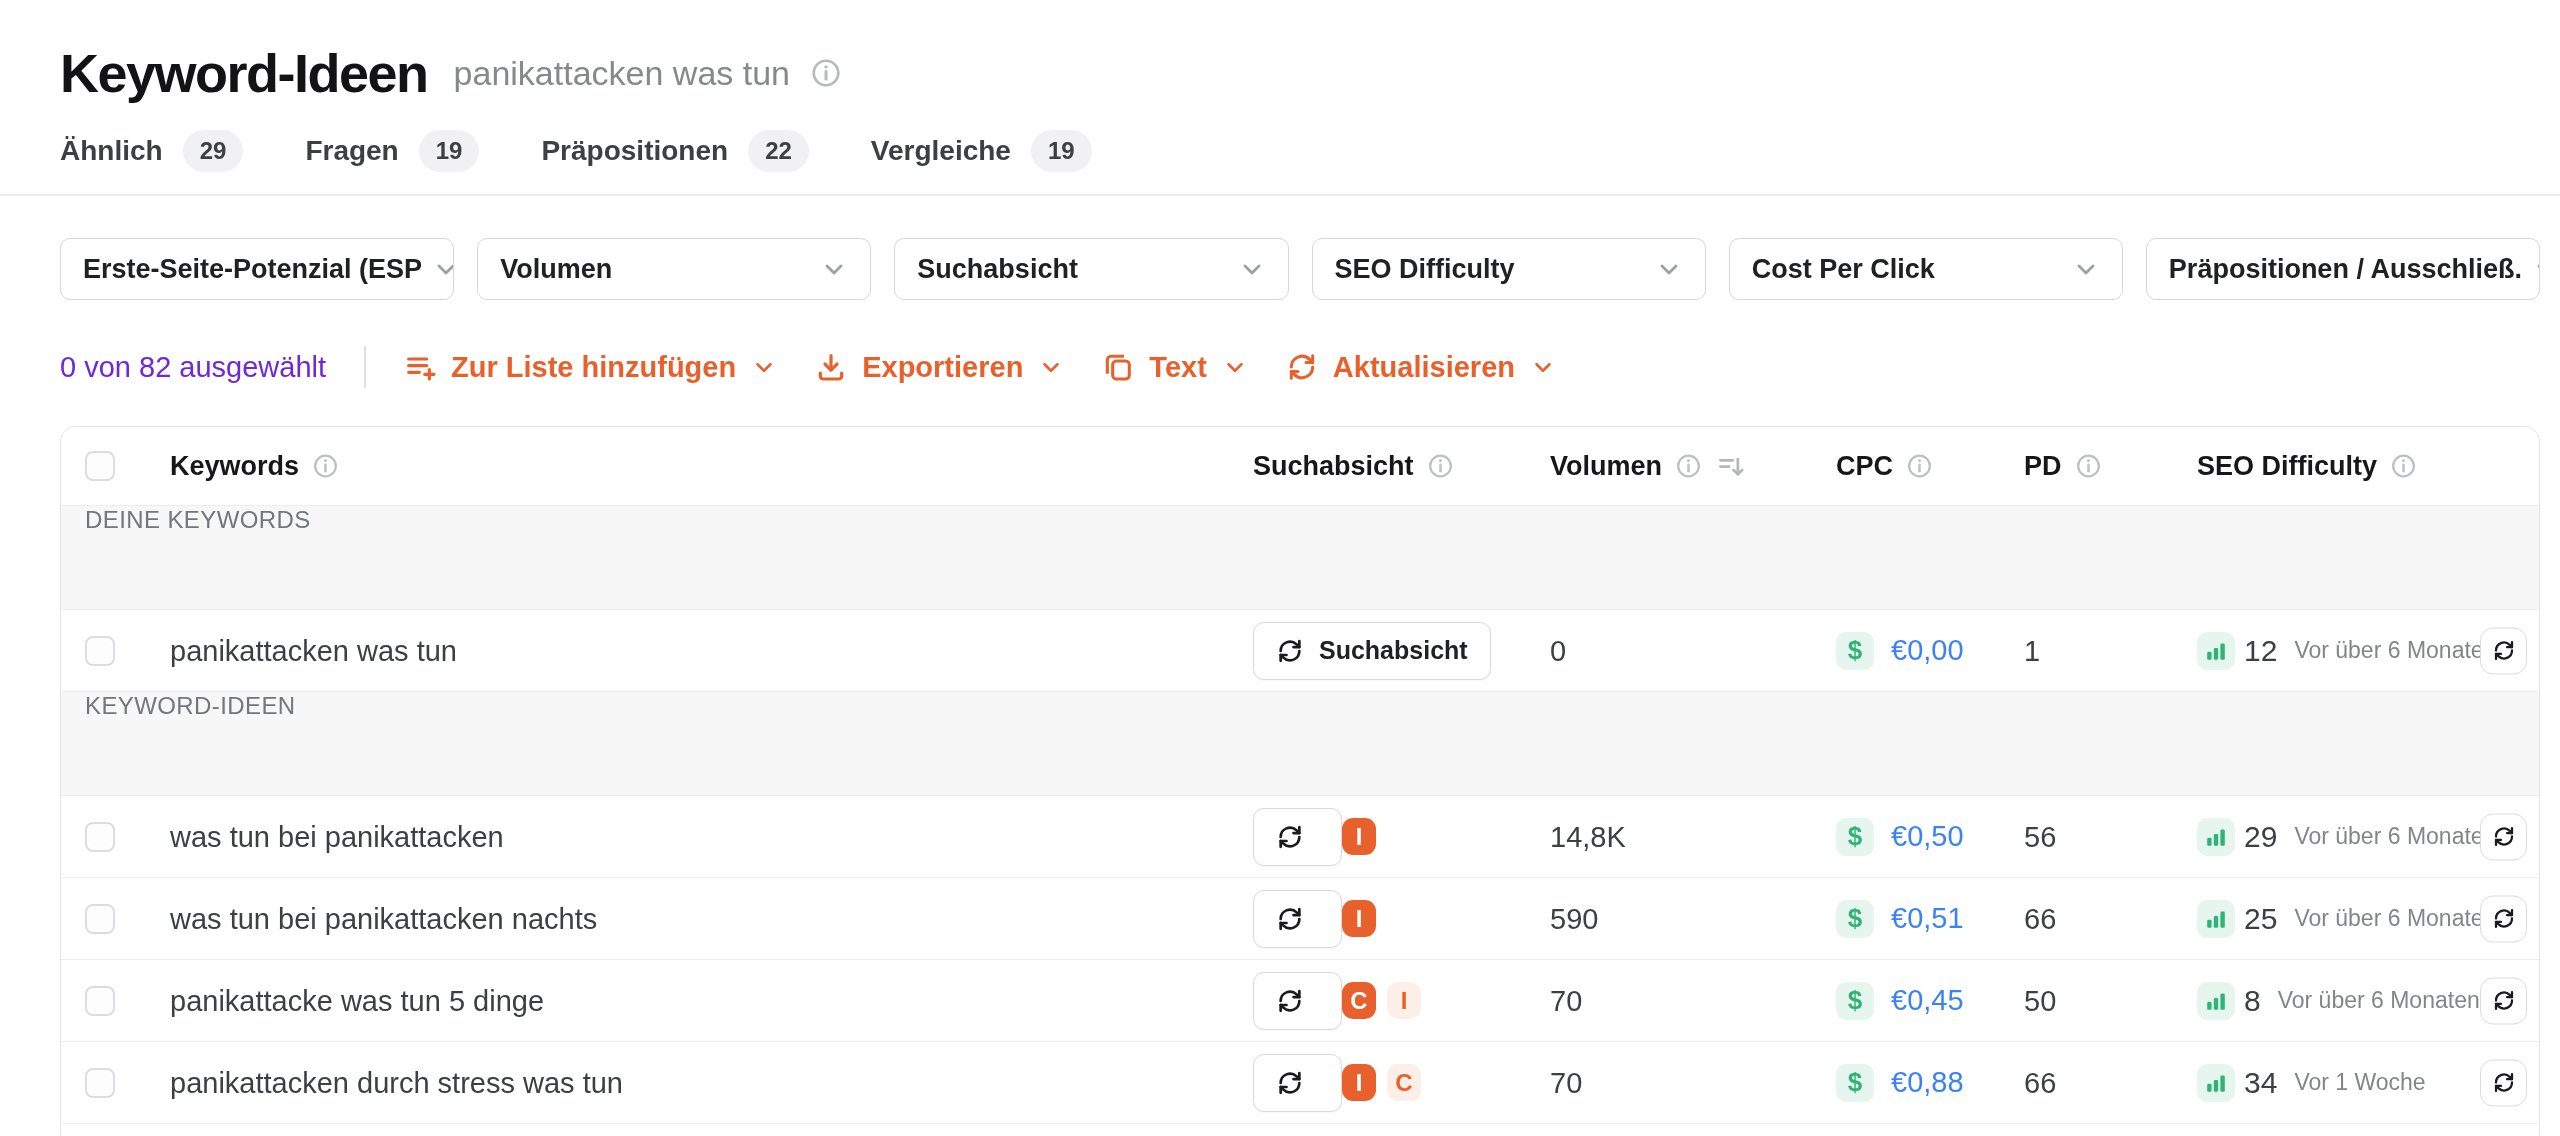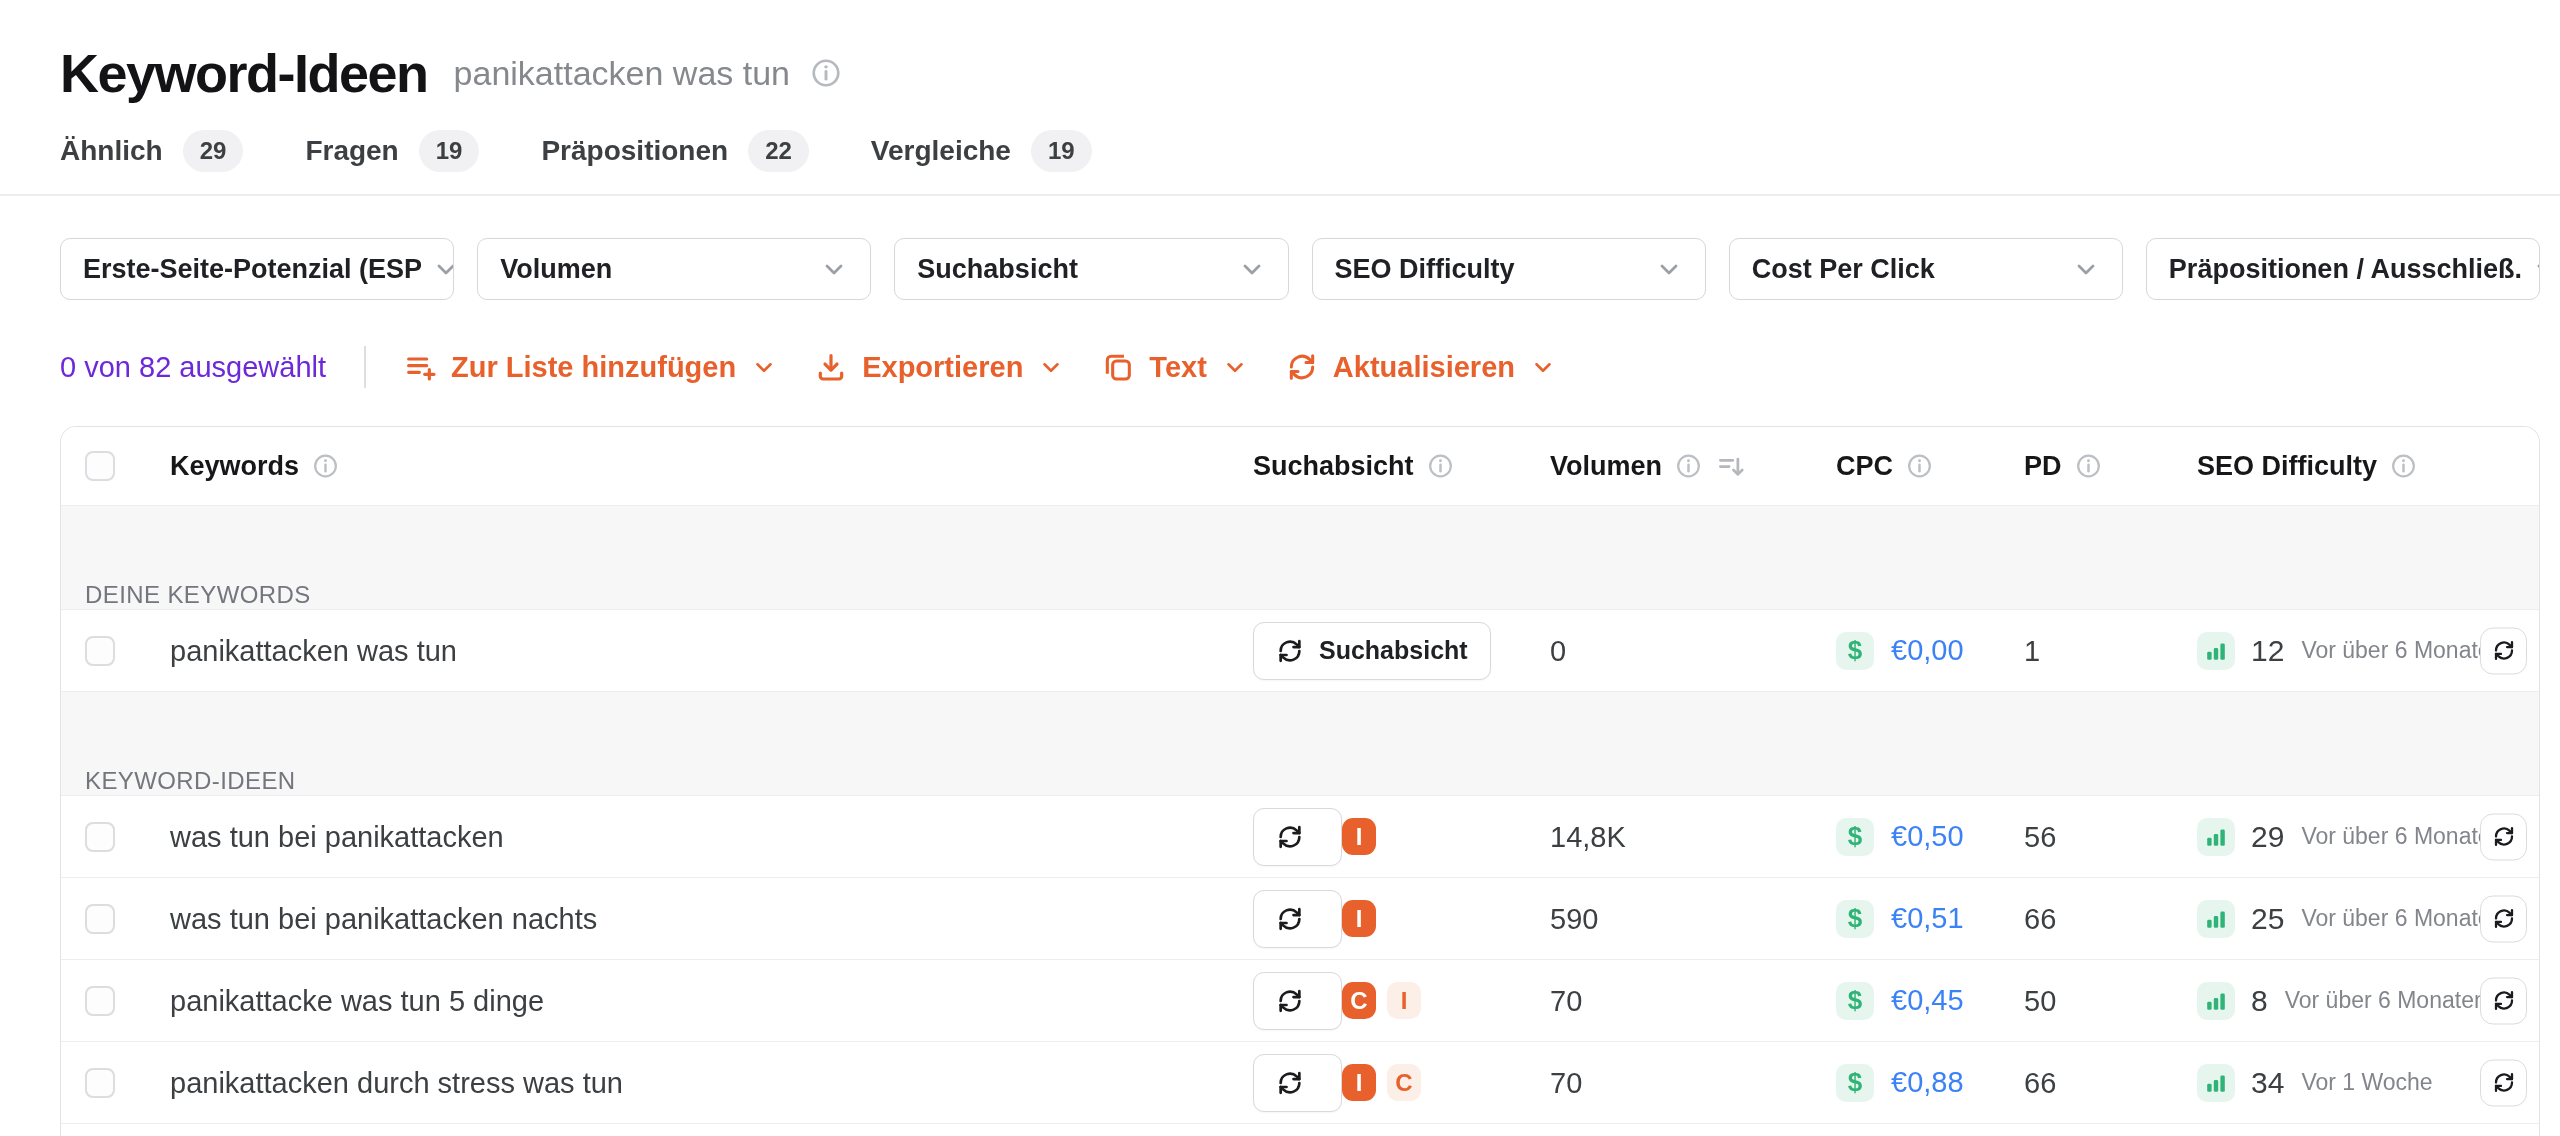--- a/index.html
+++ b/index.html
@@ -48,21 +48,21 @@
   .action .a-icon svg { width:100%; height:100%; }
   .action .chev { width:26px; height:26px; color:var(--accent); }
 
   
   .kw-table { position:relative; margin:36px 20px 0 60px; height:714px;
               border:1.5px solid #e3e3e7; border-bottom:none; border-radius:16px 16px 0 0;
               background:#fff; overflow:hidden; }
   .t-row { position:relative; border-bottom:1.5px solid #ededf0; background:#fff; }
   .t-head { height:79px; }
   .t-data { height:82px; }
-  .t-section { height:104px; background:#f7f7f8; display:flex; align-items:flex-end;
+  .t-section { height:104px; background:#f7f7f8; display:flex; align-items:flex-start;
                padding-left:24px; font-size:24px; color:#73767c; letter-spacing:.4px;
                border-bottom:1.5px solid #ededf0; }
   .cell { position:absolute; top:50%; transform:translateY(-50%); display:flex; align-items:center; }
   .col-check   { left:24px; }
   .col-kw      { left:109px; }
   .col-intent  { left:1192px; }
   .col-vol     { left:1489px; }
   .col-cpc     { left:1775px; }
   .col-pd      { left:1963px; }
   .col-sd      { left:2136px; }
@@ -89,21 +89,21 @@
                 font-family:inherit; font-size:25px; font-weight:bold; color:#202124;
                 box-shadow:0 1px 2px rgba(0,0,0,.04); }
   .intent-btn .sync { width:28px; height:28px; color:#1b1b1e; display:inline-flex; }
   .sync svg { width:100%; height:100%; }
 
   .ic-green { width:38px; height:38px; border-radius:10px; background:var(--green-bg);
               display:flex; align-items:center; justify-content:center; flex:none; }
   .dollar { color:var(--green); font-size:26px; font-weight:bold; }
   .ic-green svg { width:24px; height:24px; }
   .cpc-val { font-size:29px; color:#3b82f6; margin-left:17px; }
-  .sd-val { font-size:30px; color:#3c4043; margin-left:16px; }
+  .sd-val { font-size:30px; color:#3c4043; margin-left:9px; }
   .sd-age { font-size:23px; color:#82868c; margin-left:17px; white-space:nowrap; }
 
   .row-refresh { width:47px; height:47px; border:1.5px solid #dbdbdf; border-radius:13px;
                  background:#fff; display:flex; align-items:center; justify-content:center; cursor:pointer; }
   .row-refresh .sync { width:24px; height:24px; color:#1b1b1e; display:inline-flex; }
 </style>
 </head>
 <body>
 
 <svg width="0" height="0" style="position:absolute">

